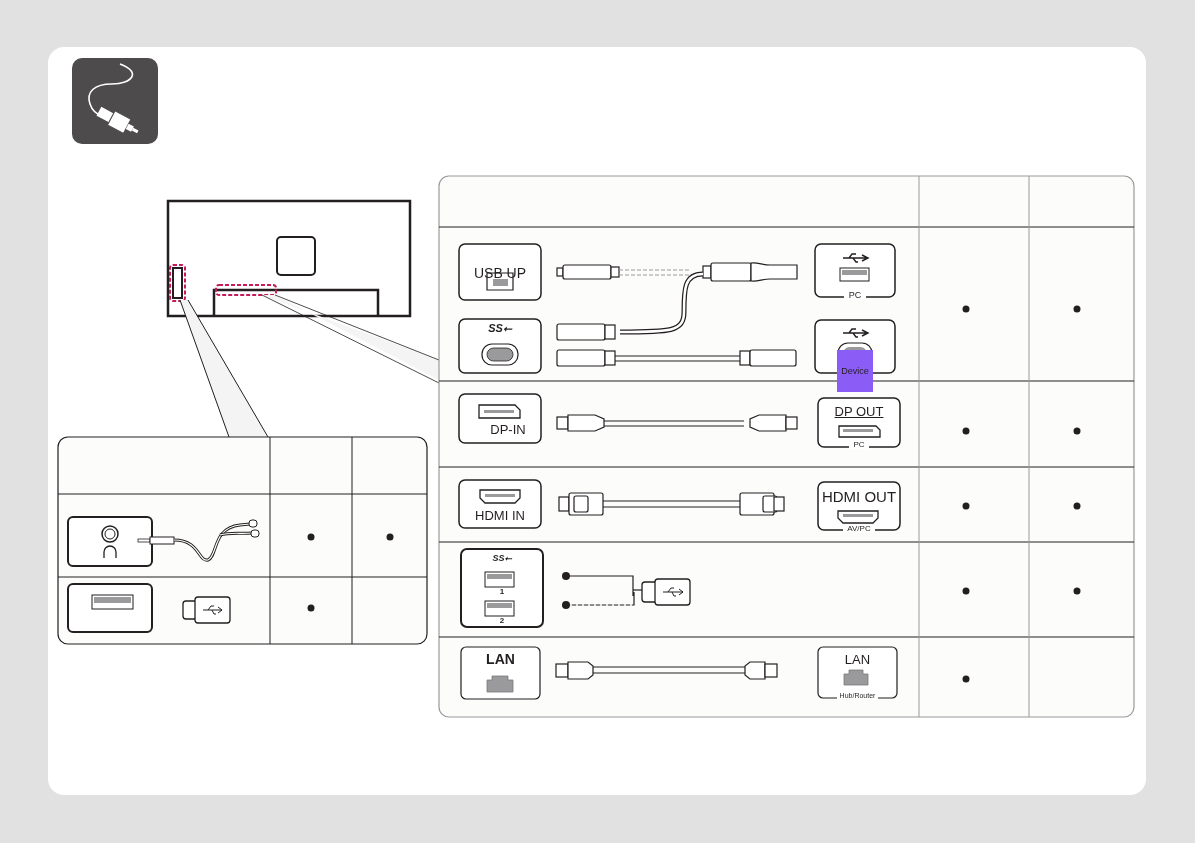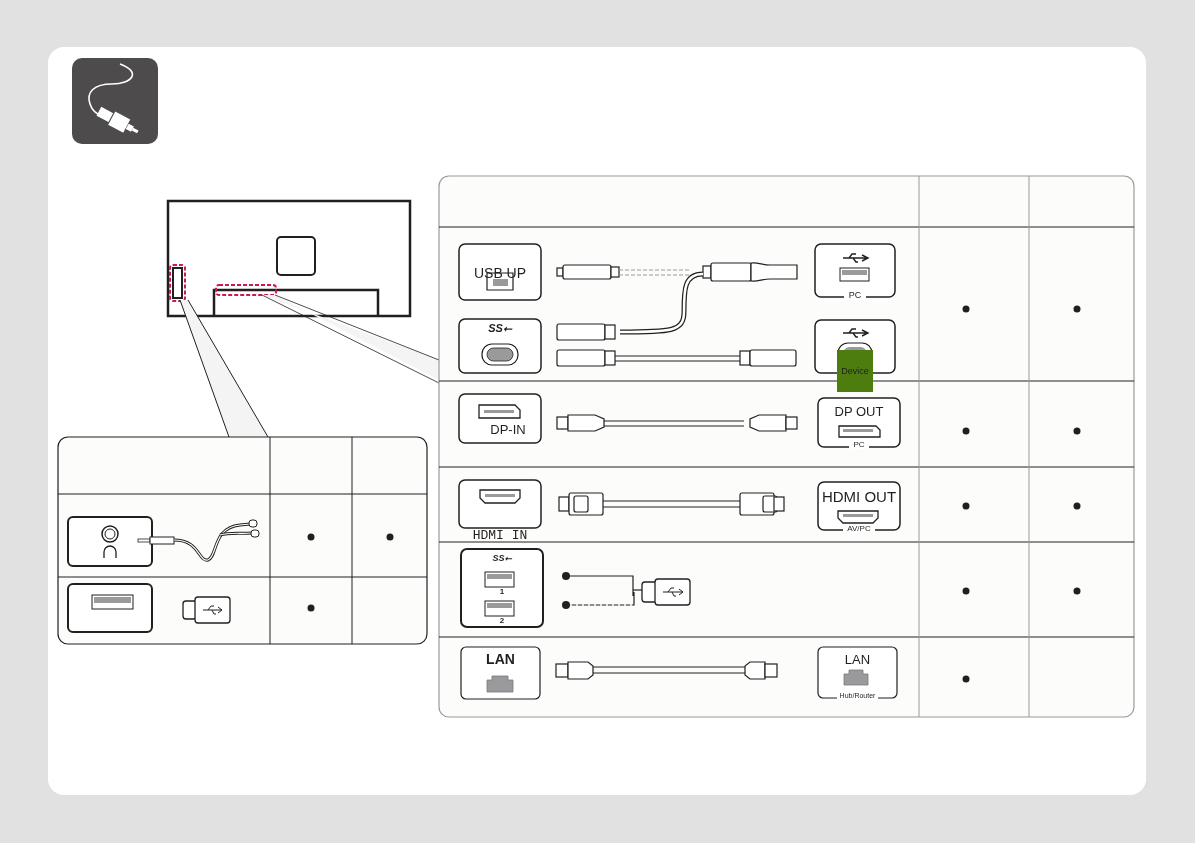--- a/index.html
+++ b/index.html
@@ -178,27 +178,27 @@
       <rect x="765" y="664" width="12" height="13"></rect>
     </g>
     <rect x="818" y="647" width="79" height="51" rx="5" fill="#fff" stroke="#231f20" stroke-width="1.2"></rect>
     <path d="M844 685 V674 H849 V670 H863 V674 H868 V685 Z" fill="#9a9a9c" stroke="#7a7a7c" stroke-width="0.8"></path>
   </g>
 </svg>
 
 <div class="lbl" style="left:459px;top:250px;width:82px;font-size:14px;margin-top:15px;">USB UP</div>
 <div class="lbl" style="left:459px;top:322px;width:82px;font-size:11px;font-style:italic;font-weight:bold;"><span>SS</span><span>⭠</span></div>
 <div class="lbl" style="left:815px;top:290px;width:80px;font-size:9px;"><span style="background:#fff;padding:0 5px;">PC</span></div>
-<div class="lbl" style="left:815px;top:366px;width:80px;font-size:9px;"><span style="background:#4d7c0f;padding:16px 4px;">Device</span></div>
+<div class="lbl" style="left:815px;top:366px;width:80px;font-size:9px;"><span style="background:#8b5cf6;padding:16px 4px;">Device</span></div>
 
 <div class="lbl" style="left:459px;top:422px;width:82px;font-size:13px;margin-left:8px;">DP-IN</div>
-<div class="lbl" style="left:818px;top:404px;width:82px;font-size:13px;">DP OUT</div>
+<div class="lbl" style="left:818px;top:404px;width:82px;font-size:13px;text-decoration:underline;">DP OUT</div>
 <div class="lbl" style="left:818px;top:440px;width:82px;font-size:8px;"><span style="background:#fff;padding:0 4px;">PC</span></div>
 
-<div class="lbl" style="left:459px;top:528px;width:82px;font-size:13px;font-family:Liberation Mono, monospace;">HDMI IN</div>
+<div class="lbl" style="left:459px;top:508px;width:82px;font-size:13px;">HDMI IN</div>
 <div class="lbl" style="left:818px;top:488px;width:82px;font-size:15px;">HDMI OUT</div>
 <div class="lbl" style="left:818px;top:524px;width:82px;font-size:8px;"><span style="background:#fff;padding:0 4px;">AV/PC</span></div>
 
 <div class="lbl" style="left:461px;top:553px;width:82px;font-size:9px;font-style:italic;font-weight:bold;"><span>SS</span><span>⭠</span></div>
 <div class="lbl" style="left:461px;top:587px;width:82px;font-size:8px;font-weight:bold;">1</div>
 <div class="lbl" style="left:461px;top:616px;width:82px;font-size:8px;font-weight:bold;">2</div>
 
 <div class="lbl" style="left:461px;top:651px;width:79px;font-size:14px;font-weight:bold;">LAN</div>
 <div class="lbl" style="left:818px;top:652px;width:79px;font-size:13px;">LAN</div>
 <div class="lbl" style="left:818px;top:692px;width:79px;font-size:7px;"><span style="background:#fff;padding:0 3px;">Hub/Router</span></div>

